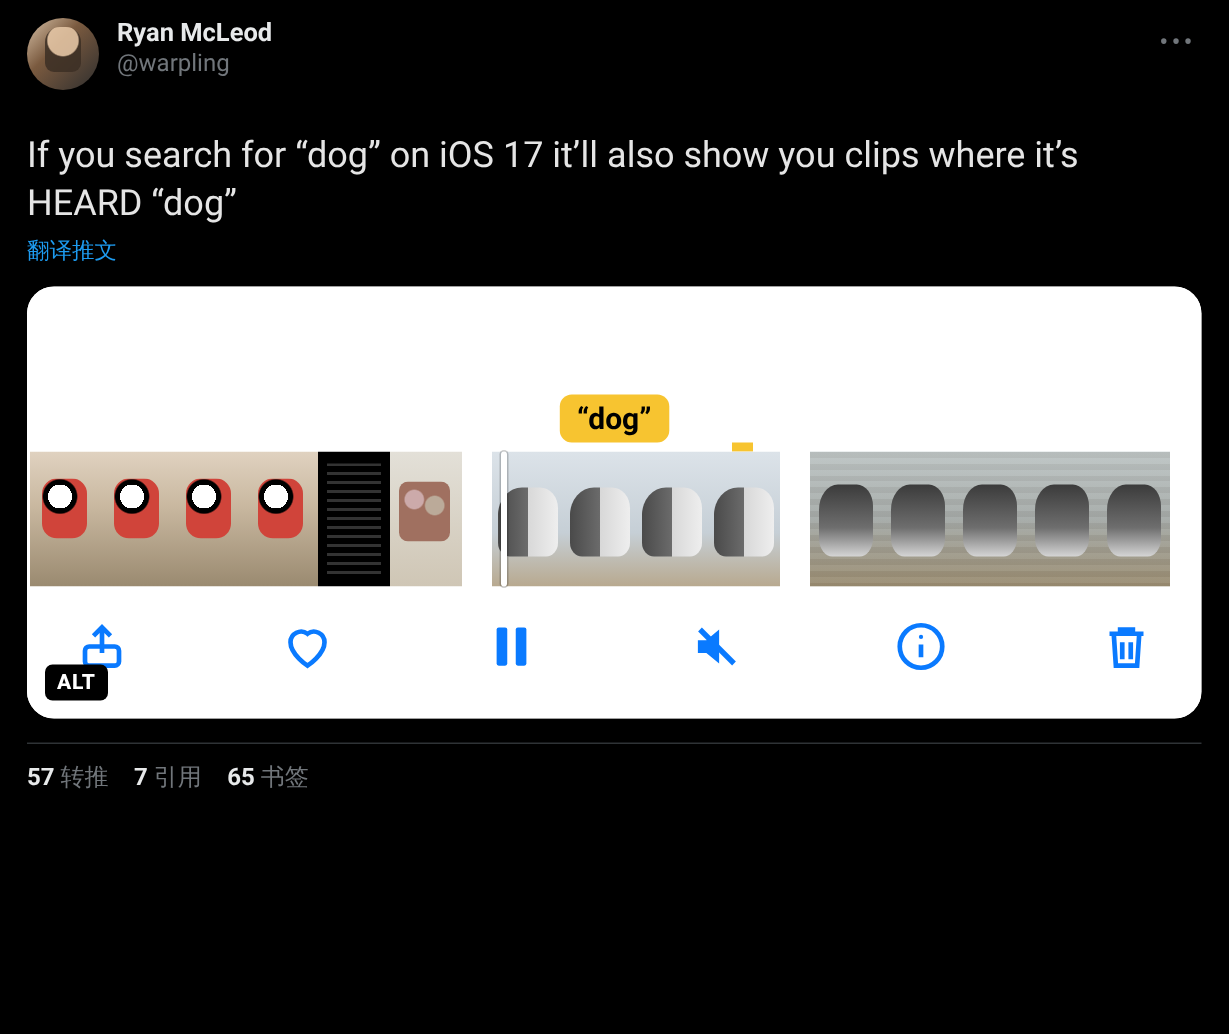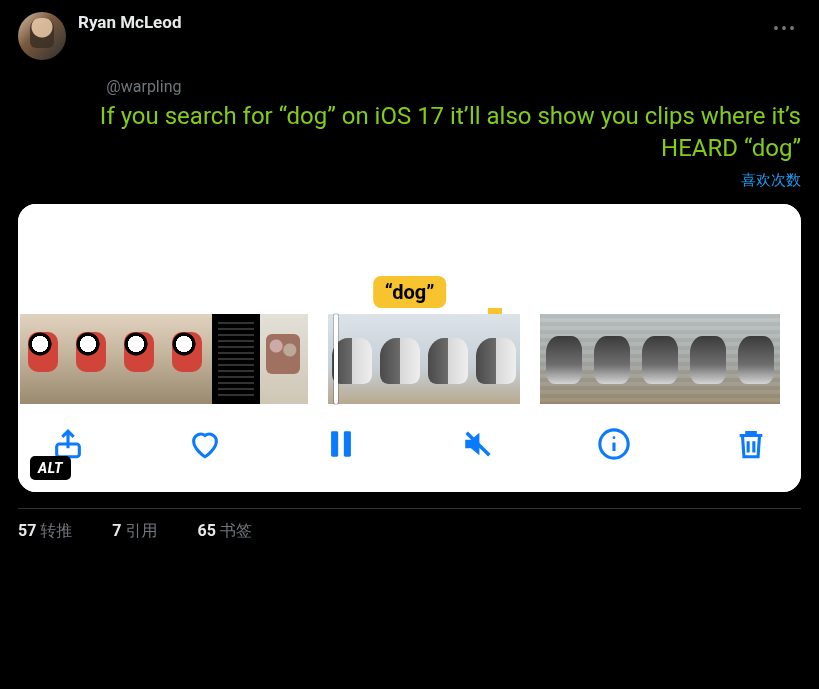--- a/index.html
+++ b/index.html
@@ -6,21 +6,20 @@
   body {
     background: #000;
     color: #e7e9ea;
     font-family: -apple-system, BlinkMacSystemFont, "Segoe UI", Roboto, Helvetica, Arial, sans-serif;
     width: 819px;
     height: 689px;
     overflow: hidden;
   }
   .tweet {
     padding: 12px 18px;
-    text-align: right;
   }
   .header {
     display: flex;
     align-items: flex-start;
     gap: 12px;
     position: relative;
   }
   .avatar {
     width: 48px; height: 48px;
     border-radius: 50%;
@@ -32,31 +31,31 @@
   .avatar::after{
     content:"";
     position:absolute; left:12px; top:6px; width:24px; height:30px;
     background: radial-gradient(circle at 50% 30%, #e8c9a8 0 10px, transparent 11px),
                 linear-gradient(#3c2f25,#3c2f25);
     border-radius: 10px 10px 6px 6px;
     opacity:.85;
   }
   .ident { display:flex; flex-direction:column; }
   .display-name { font-weight:700; font-size:17px; color:#e7e9ea; }
-  .handle { color:#71767b; font-size:16px;margin-top:45px; }
+  .handle { color:#71767b; font-size:16px; }
   .more {
     position:absolute; right:0; top:0; color:#71767b; cursor:pointer;
     width:32px; height:32px; display:flex; align-items:center; justify-content:center;
     font-size:18px; letter-spacing:2px;
   }
   .body-text {
-    margin-top:4px;
+    margin-top:27px;
     font-size:24px;
     line-height:1.35;
-    color:#84cc16;
+    color:#e5e5e5;
   }
   .translate-link {
     display:inline-block;
     margin-top:6px;
     color:#1d9bf0;
     font-size:15px;
     cursor:pointer;
   }
   .media-card {
     margin-top:14px;
@@ -162,57 +161,56 @@
   .alt-badge {
     position:absolute;
     left:12px; bottom:12px;
     background:#000;
     color:#fff;
     font-weight:800;
     font-size:14px;
     padding:4px 8px;
     border-radius:5px;
     letter-spacing:.5px;
-    font-style:italic;
   }
   .meta {
     margin-top:18px;
     font-size:16px;
     color:#71767b;
   }
   .meta .sep { margin:0 4px; }
   .meta .strong { color:#e7e9ea; font-weight:700; }
   .divider {
     border:none; border-top:1px solid #2f3336;
     margin:16px 0 12px;
   }
   .stats {
     display:flex;
-    gap:40px;
+    gap:17px;
     font-size:16px;
     color:#71767b;
   }
   .stats .num { color:#e7e9ea; font-weight:700; margin-right:4px; }
 </style>
 </head>
 <body>
 
 <div class="tweet">
 
   <div class="header">
     <div class="avatar"></div>
     <div class="ident">
       <span class="display-name">Ryan McLeod</span>
       <span class="handle">@warpling</span>
     </div>
     <div class="more">•••</div>
   </div>
 
   <div class="body-text">If you search for “dog” on iOS 17 it’ll also show you clips where it’s HEARD “dog”</div>
-  <span class="translate-link">喜欢次数</span>
+  <span class="translate-link">翻译推文</span>
 
   <div class="media-card">
     <div class="media-top">
       <div class="tag">“dog”</div>
       <div class="tick"></div>
     </div>
 
     <div class="timeline">
       <div class="clip-group">
         <div class="frame g1"></div>

